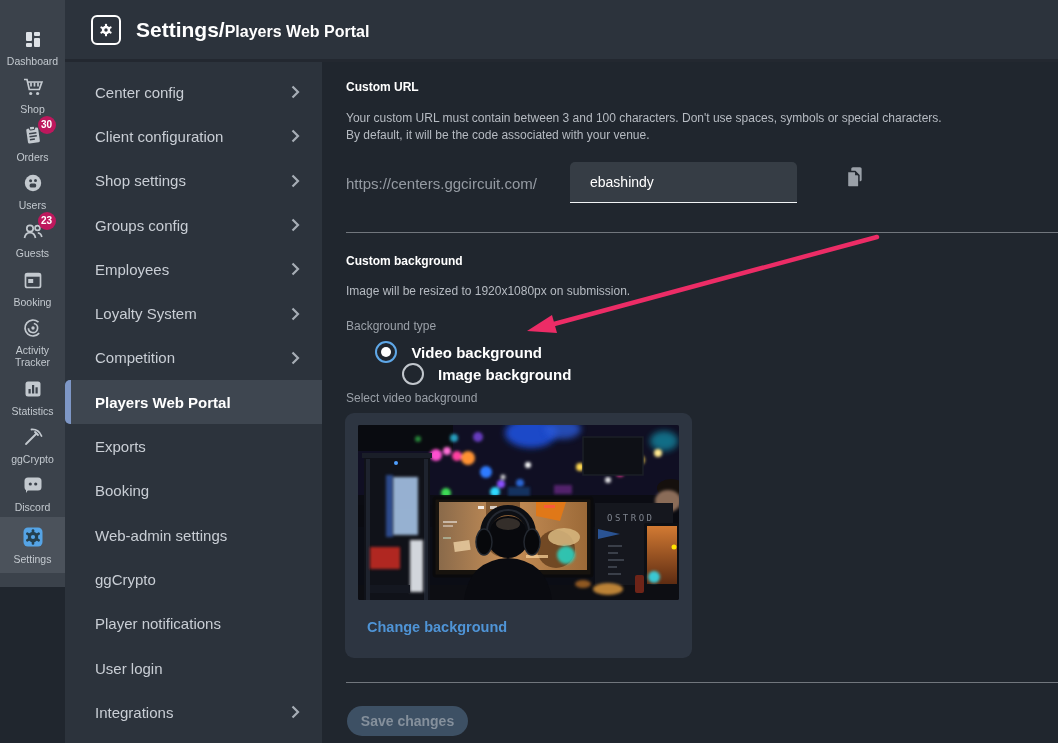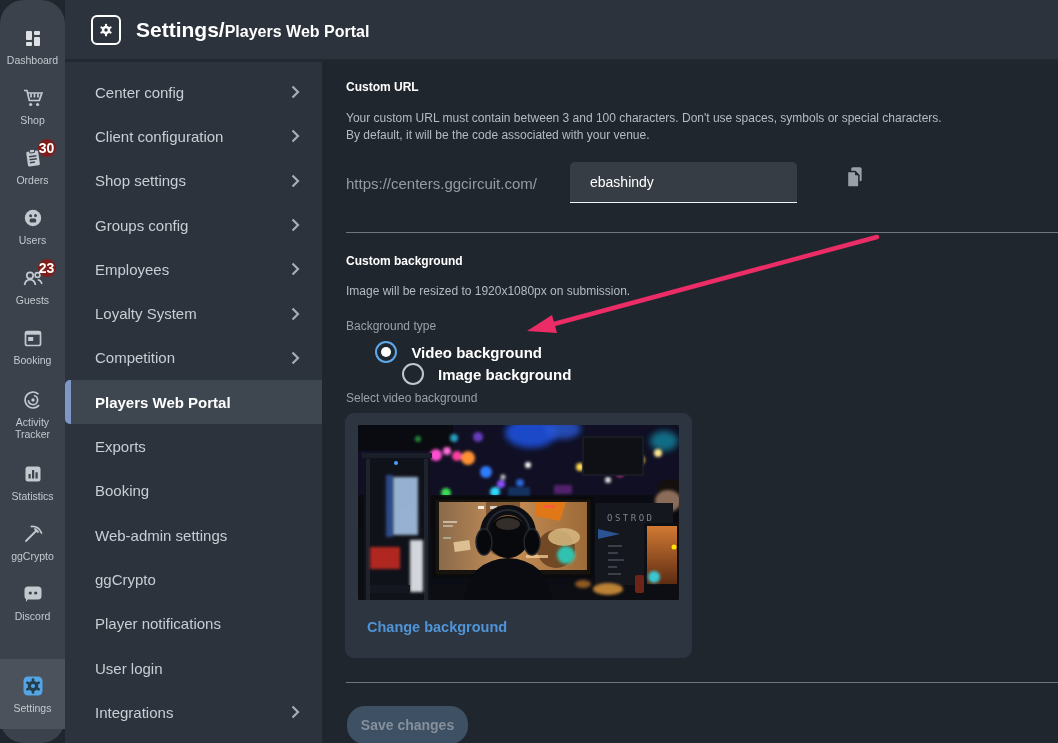--- a/index.html
+++ b/index.html
@@ -1,26 +1,26 @@
 <!DOCTYPE html>
 <html><head>
 <meta charset="utf-8">
 <style>
   * { box-sizing: border-box; margin: 0; padding: 0; }
   html,body { width:1058px; height:743px; overflow:hidden; }
   body { font-family:"Liberation Sans", sans-serif; background:#20262e; }
   .app { position:relative; width:1058px; height:743px; display:flex; }
 
   
-  .iconbar { width:65px; height:743px; background:#3b424b; display:flex; flex-direction:column; padding-top:16px; flex-shrink:0; z-index:2;border-radius:24px; }
+  .iconbar { width:65px; height:587px; background:#3b424b; display:flex; flex-direction:column; padding-top:23px; flex-shrink:0; z-index:2; }
   .ib-item { height:60px; display:flex; flex-direction:column; align-items:center; justify-content:center; gap:4px; color:#c3c9cf; font-size:10.5px; cursor:pointer; text-align:center; line-height:12px; }
   .ib-item.tall { height:76px; }
   .ib-item.selected { background:#4b525b; height:70px; margin-top:auto; margin-bottom:14px; }
   .ib-icon { position:relative; width:24px; height:24px; display:flex; align-items:center; justify-content:center; }
-  .badge { position:absolute; top:-7px; right:-11px; min-width:18px; height:18px; border-radius:50%; background:#7f1d1d; color:#fff; font-size:14px; font-weight:bold; display:flex; align-items:center; justify-content:center; }
+  .badge { position:absolute; top:-7px; right:-11px; min-width:18px; height:18px; border-radius:50%; background:#be185d; color:#fff; font-size:10px; font-weight:bold; display:flex; align-items:center; justify-content:center; }
 
   
   .rightcol { flex:1; display:flex; flex-direction:column; }
   .header { height:62px; background:#2c333c; border-bottom:3px solid #232830; display:flex; align-items:center; padding-left:26px; gap:15px; flex-shrink:0; }
   .gearbox { width:30px; height:30px; border:2px solid #fff; border-radius:6px; display:flex; align-items:center; justify-content:center; }
   .title-primary { color:#fff; font-size:21px; font-weight:bold; }
   .title-secondary { color:#fff; font-size:16px; font-weight:bold; }
 
   .body-row { flex:1; display:flex; min-height:0; }
 
@@ -46,21 +46,21 @@
   .radio-group + .radio-group { margin-left:56px; }
   .radio-outer { width:22px; height:22px; border-radius:50%; border:2px solid #5fa8e8; display:flex; align-items:center; justify-content:center; }
   .radio-outer.off { border-color:#c2c7cd; }
   .radio-dot { width:10px; height:10px; border-radius:50%; background:#fff; }
   .radio-label { color:#fff; font-size:15px; font-weight:bold; }
 
   .card { position:absolute; left:23px; top:351px; width:347px; height:245px; background:#2d3541; border-radius:9px; }
   .preview { position:absolute; left:13px; top:12px; width:321px; height:175px; border-radius:2px; overflow:hidden; }
   .change-link { position:absolute; left:22px; top:206px; background:none; border:none; color:#4f94d6; font-size:14.5px; font-weight:bold; cursor:pointer; padding:0; font-family:"Liberation Sans",sans-serif; }
 
-  .save-btn { position:absolute; left:25px; top:644px; width:121px; height:38px; background:#3d5064; border:none; border-radius:18px; color:#85909c; font-size:14px; font-weight:bold; font-family:"Liberation Sans",sans-serif; cursor:pointer; }
+  .save-btn { position:absolute; left:25px; top:644px; width:121px; height:30px; background:#3d5064; border:none; border-radius:18px; color:#85909c; font-size:14px; font-weight:bold; font-family:"Liberation Sans",sans-serif; cursor:pointer; }
 
   .arrow-overlay { position:absolute; left:0; top:0; width:1058px; height:743px; pointer-events:none; z-index:10; }
 </style>
 </head>
 <body>
 
 <div class="app">
 
   <aside class="iconbar">
 

